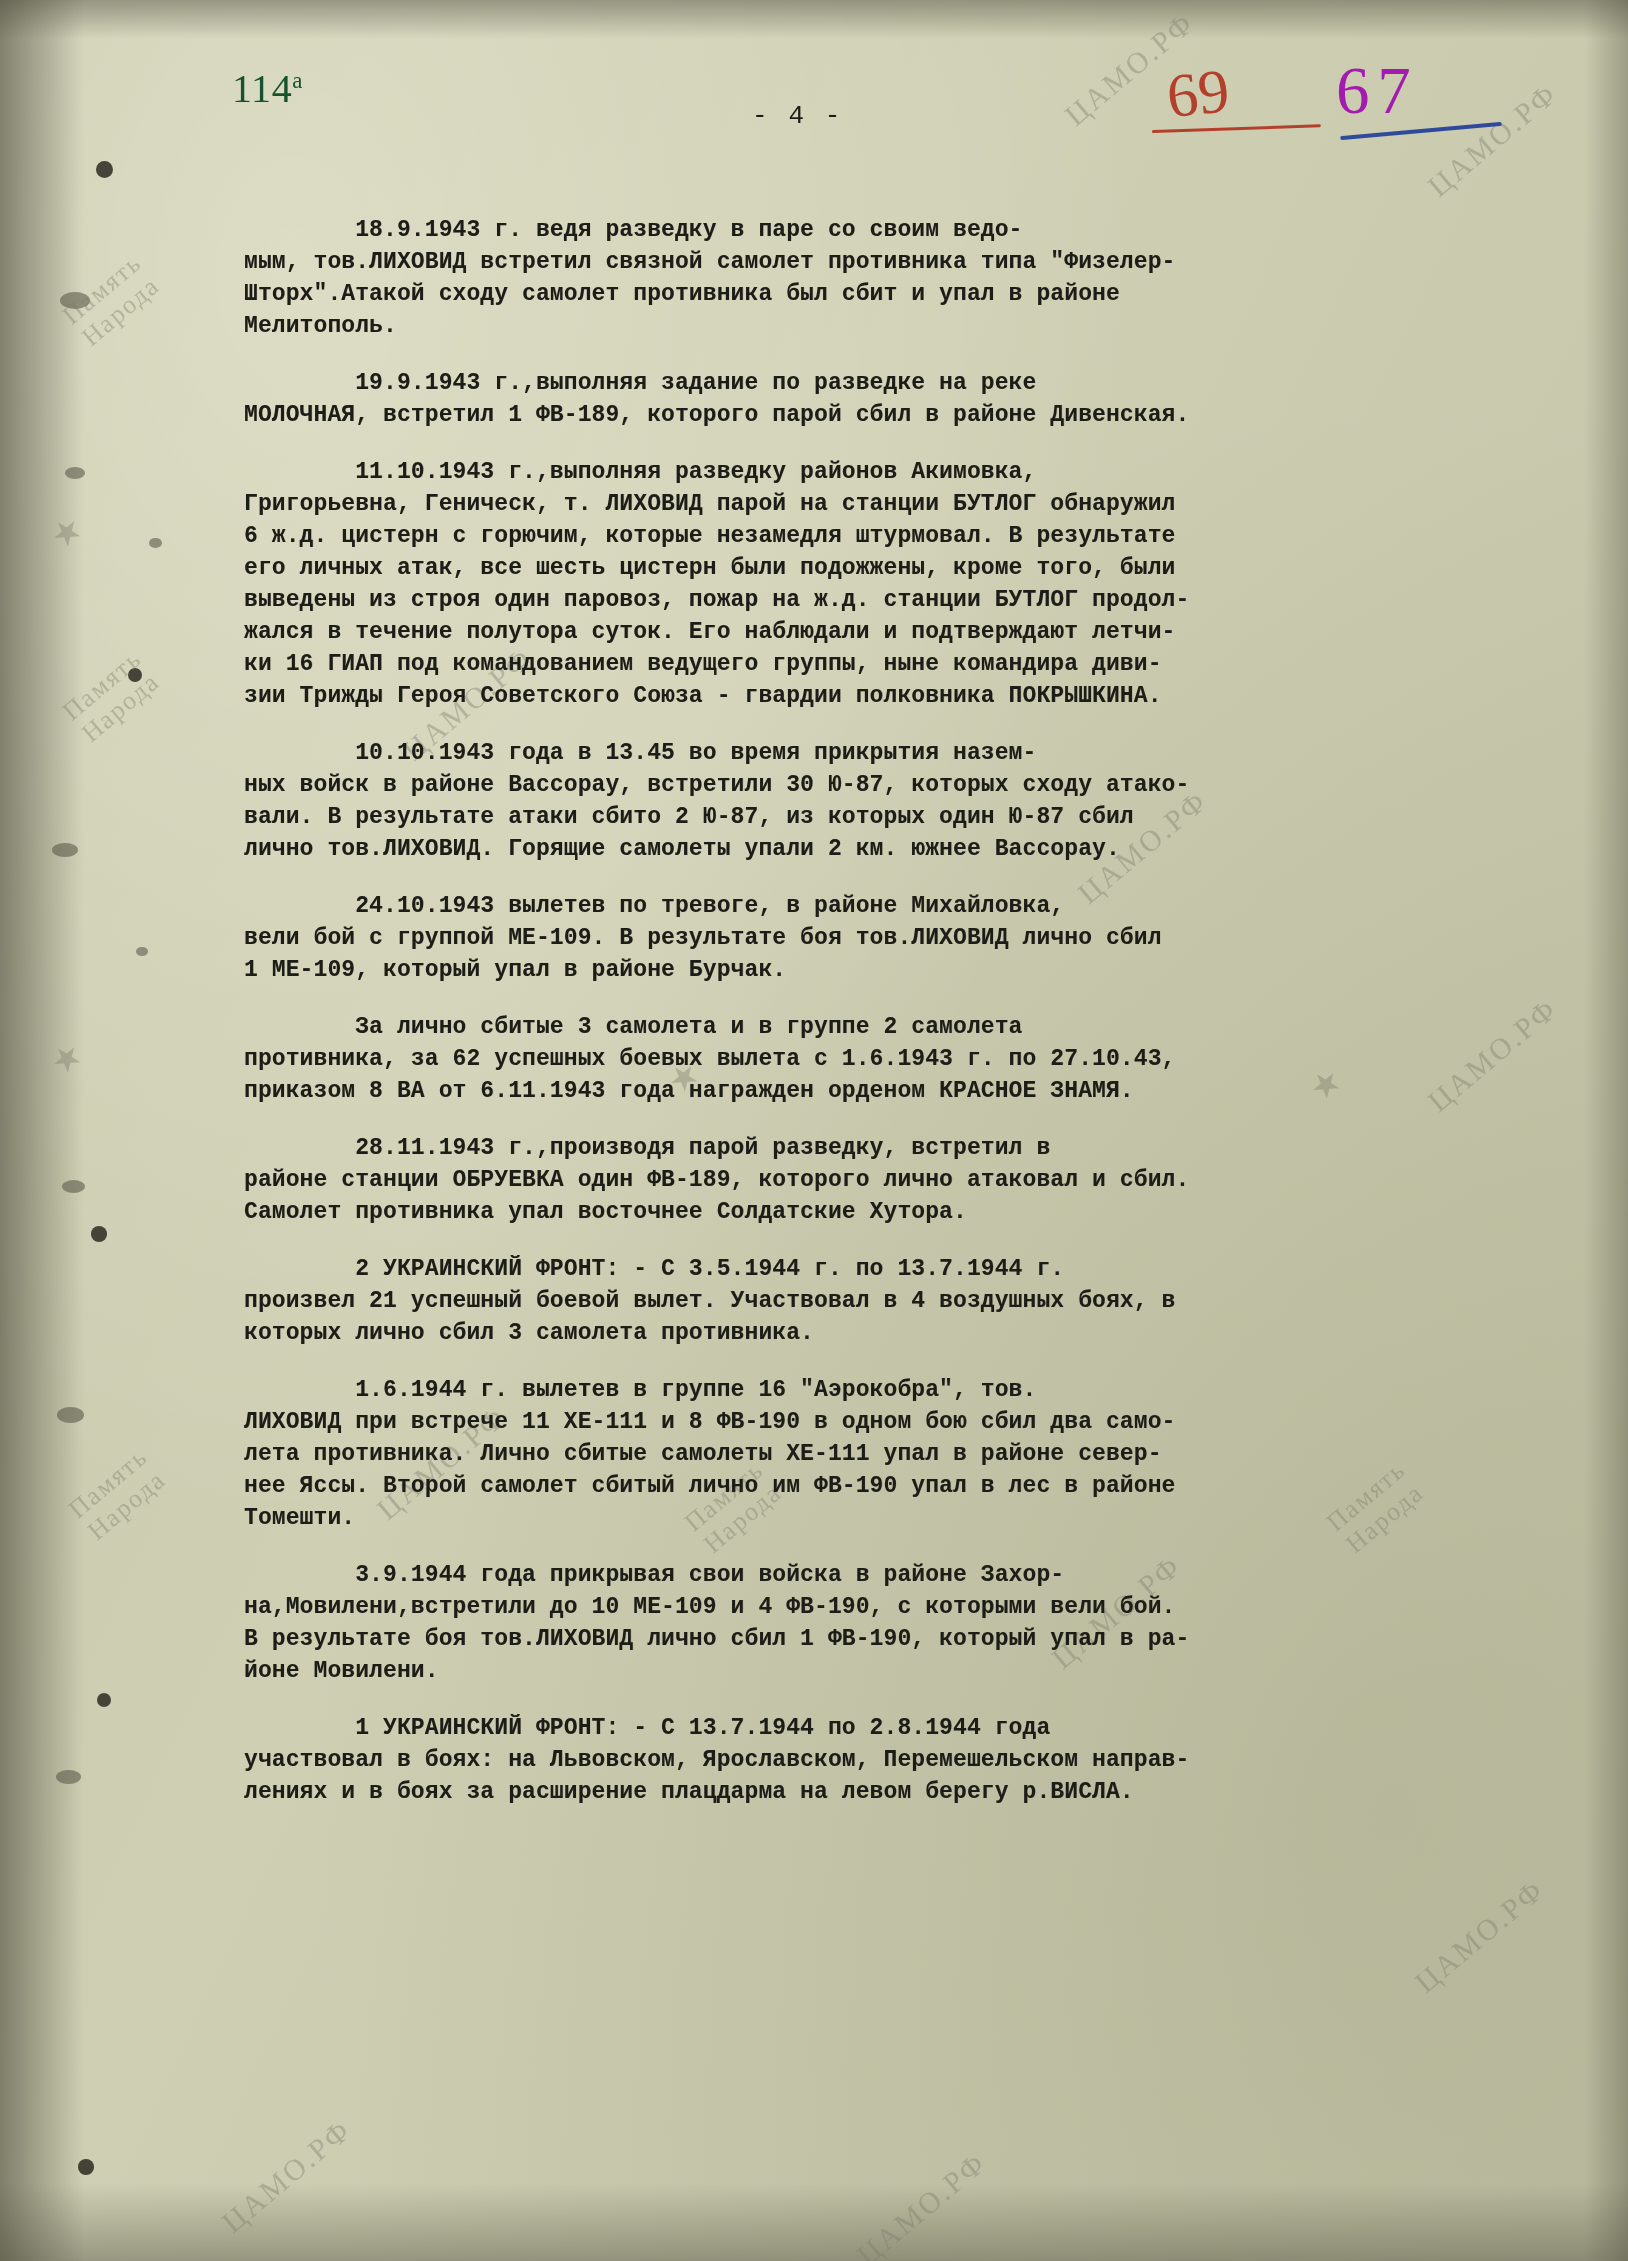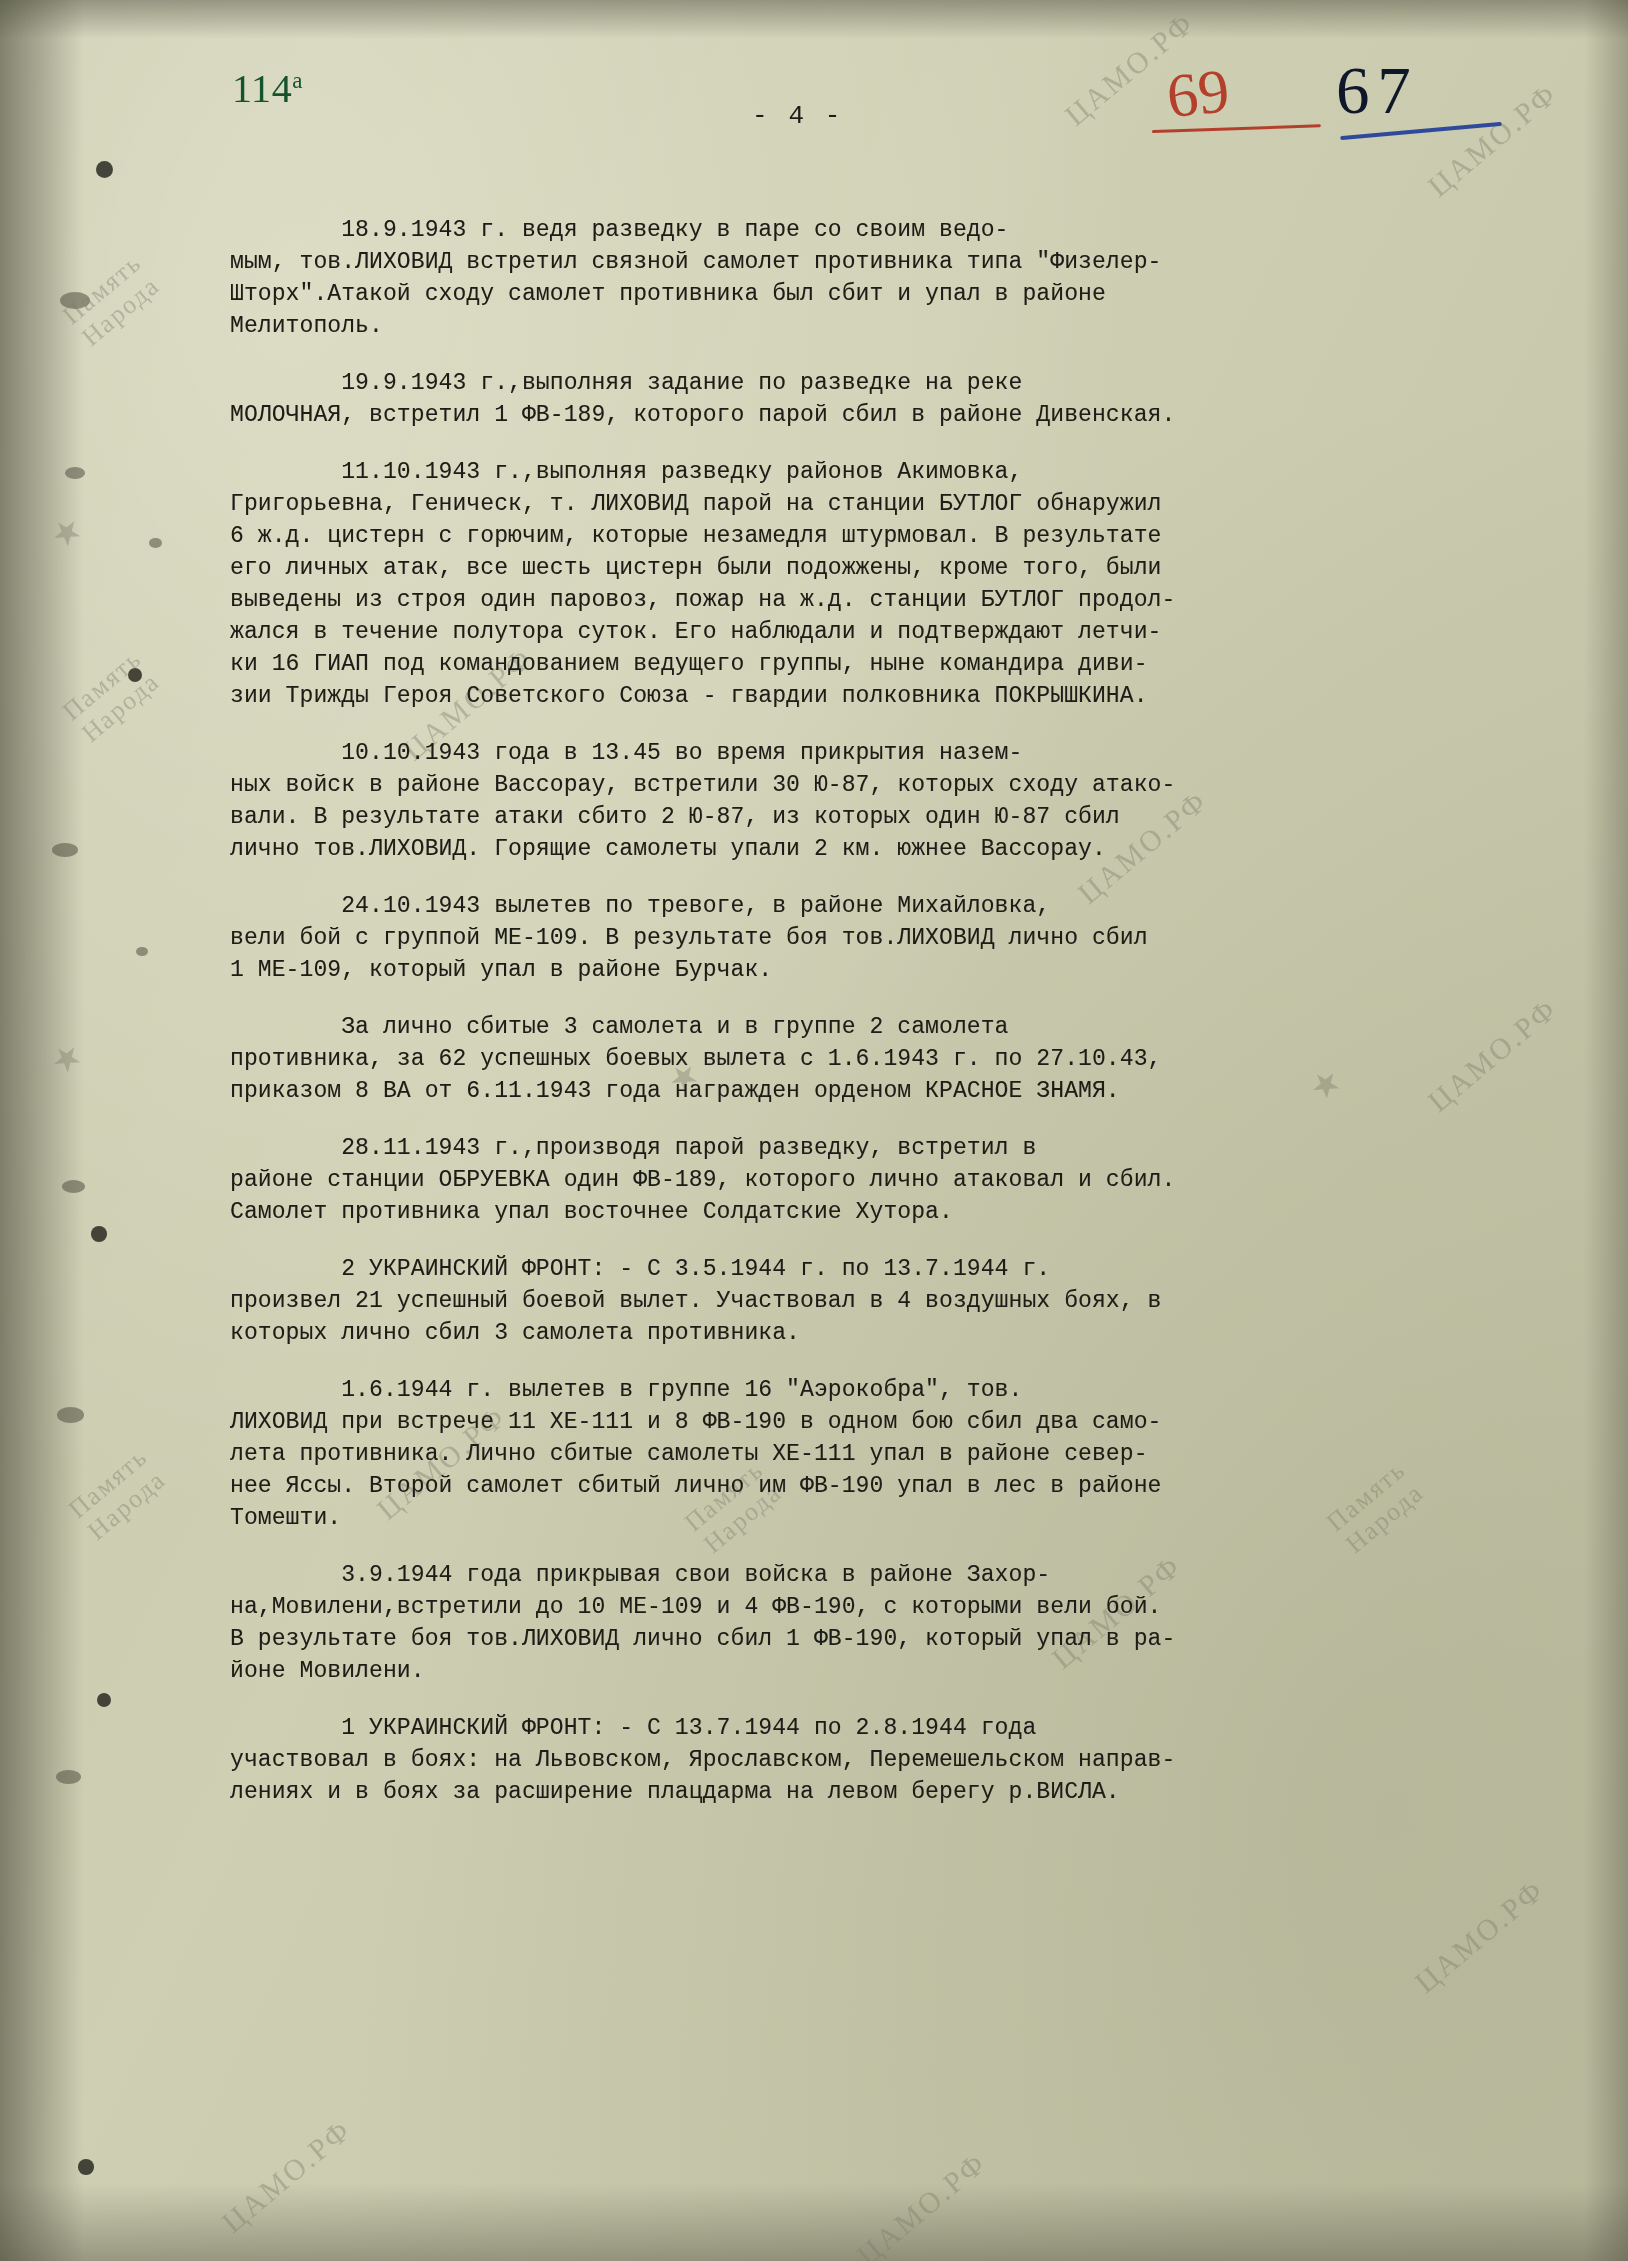--- a/index.html
+++ b/index.html
@@ -100,40 +100,41 @@
     background: #b4402c;
     transform: rotate(4deg);
     border-radius: 1.9px;
   }
   .stamp-blue {
     position: absolute;
     left: 1336px;
     top: 52px;
     font-family: "Liberation Serif", serif;
     font-size: 67px;
-    color: #0f172a;
+    color: #a21caf;
     letter-spacing: 7.8px;
   }
   .stamp-blue .underline {
     position: absolute;
     left: 3.9px;
     top: 77px;
     width: 162px;
     height: 3.9px;
     background: #2f4a9b;
     transform: rotate(-5deg);
     border-radius: 1.9px;
   }
 
   
   .body {
     position: absolute;
-    left: 230px;
+    left: 244px;
     top: 214px;
     width: 1290px;
+    font-weight: bold;
   }
   .para {
     font-size: 23px;
     line-height: 32px;
     letter-spacing: 0.1px;
     margin: 0 0 25px 0;
     white-space: pre-wrap;
     text-shadow: 0.3px 0.3px 0 rgba(40,40,30,0.25);
   }
 

